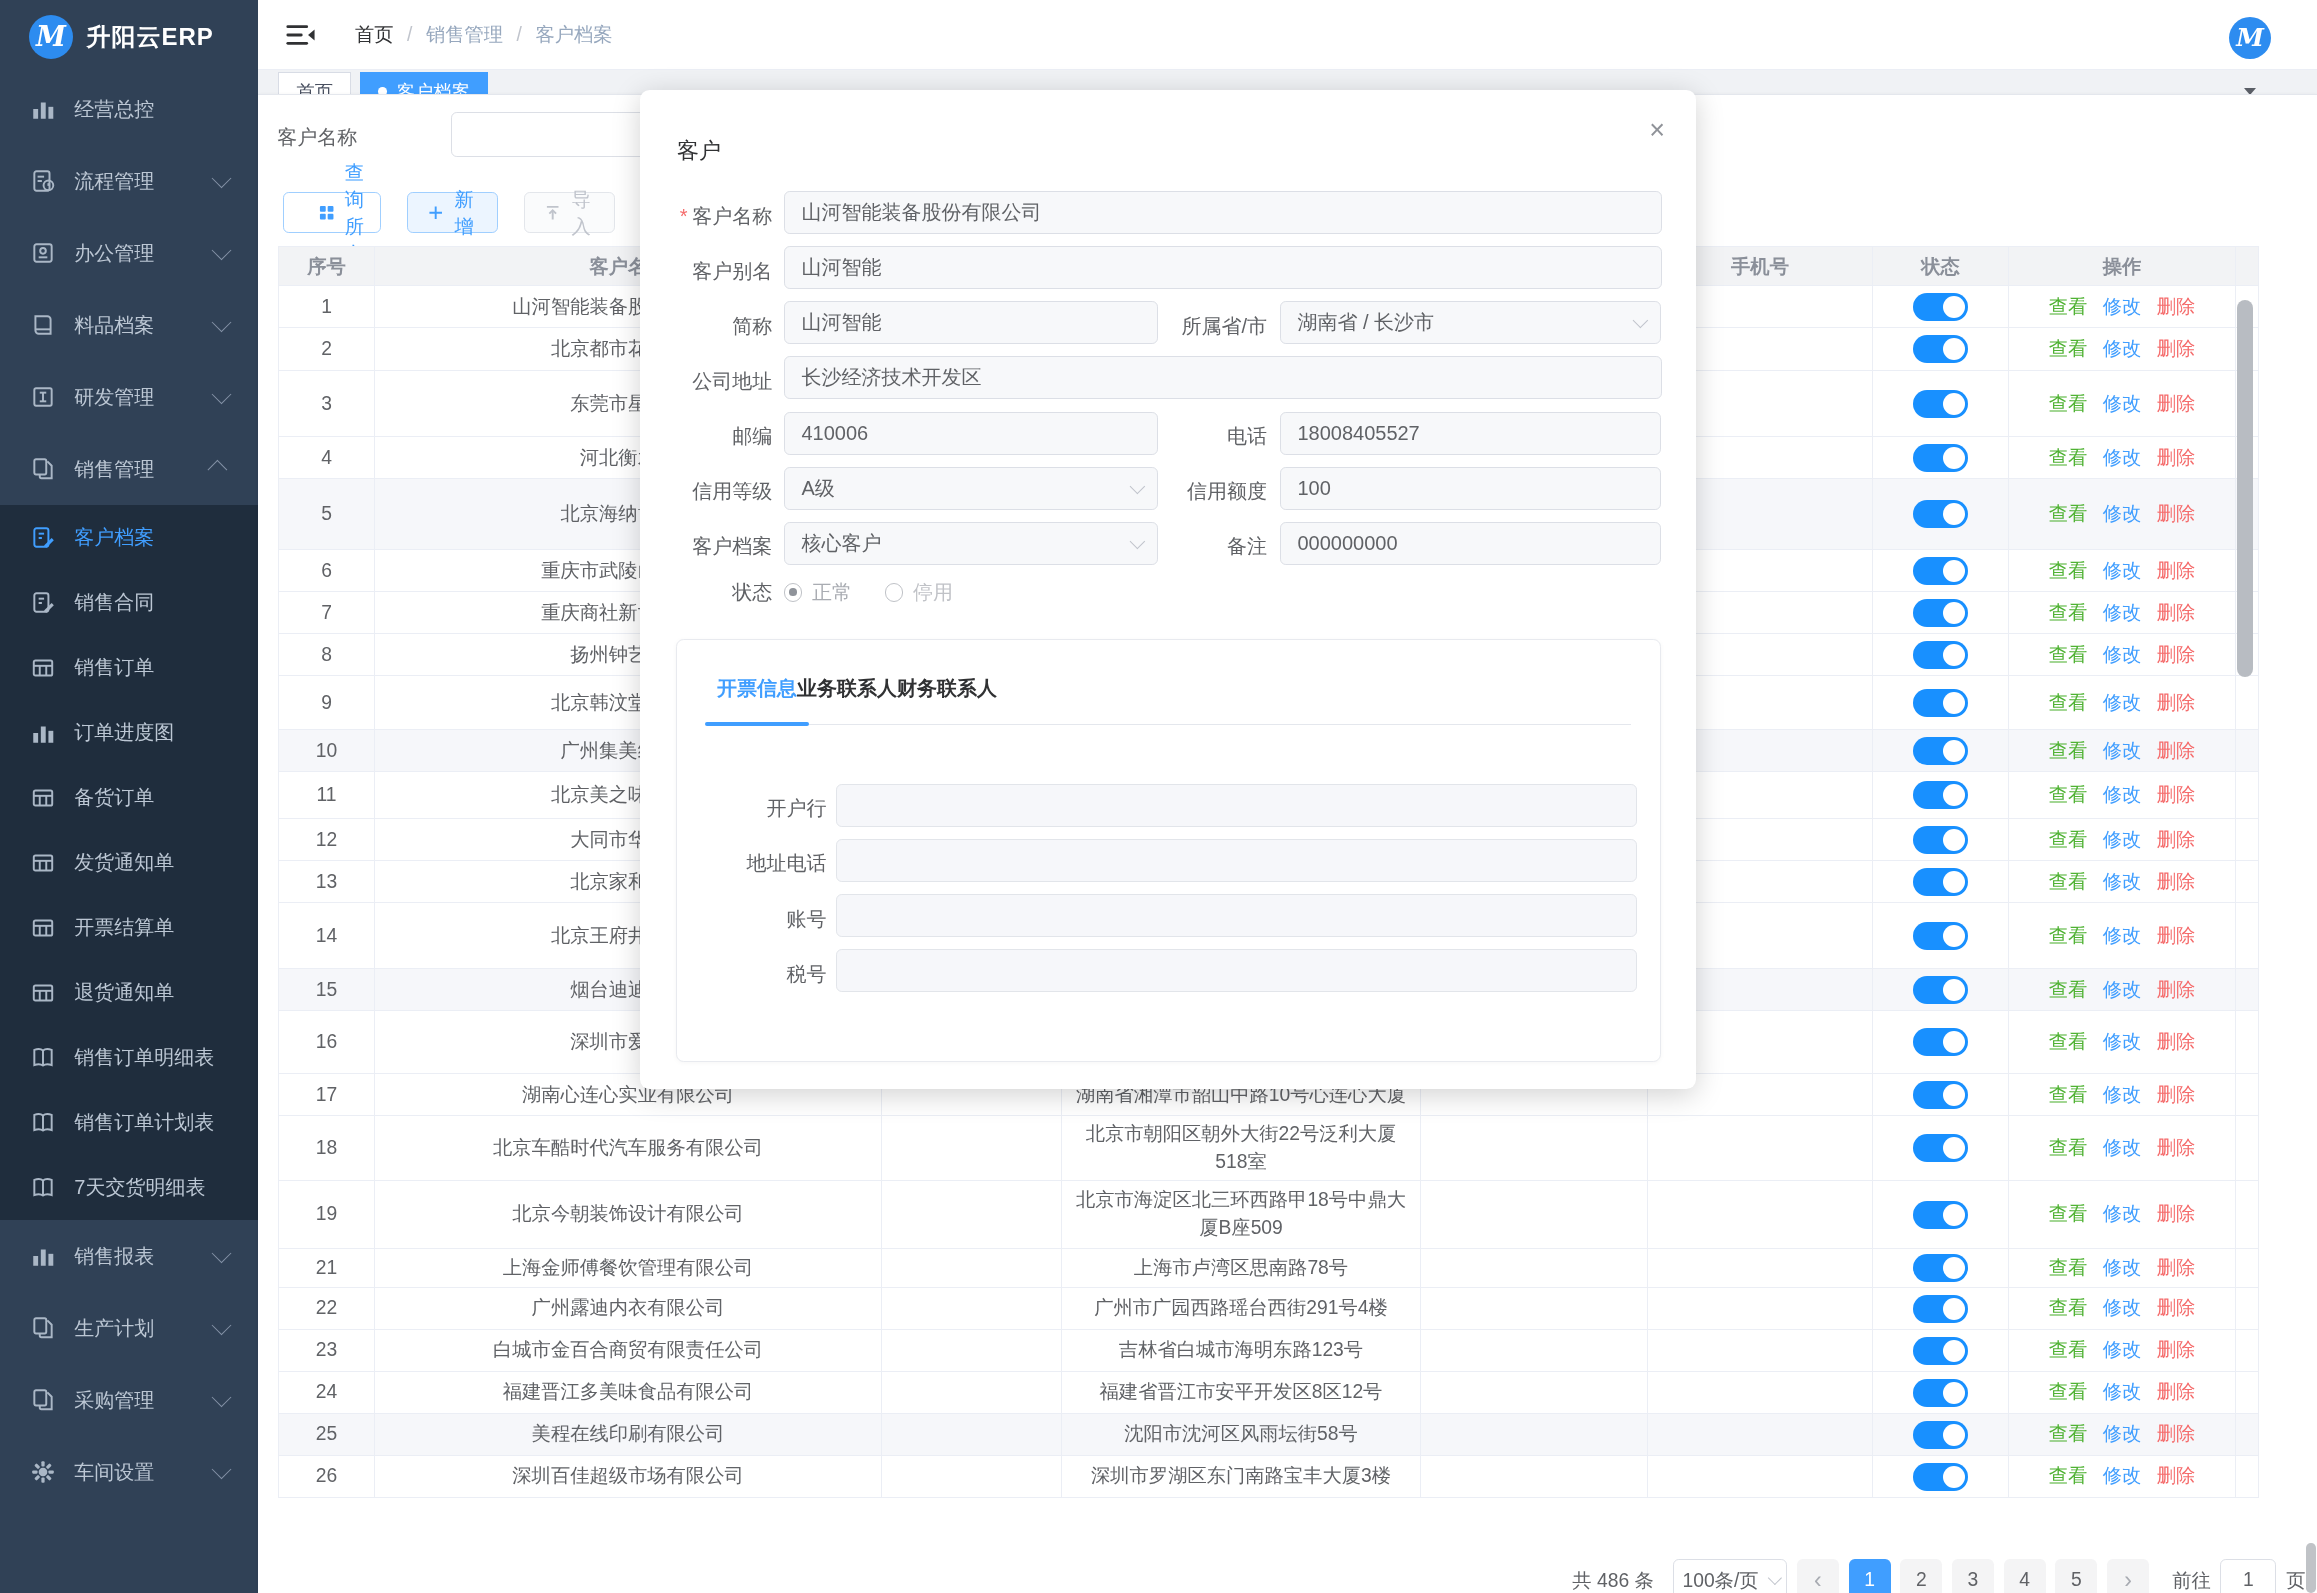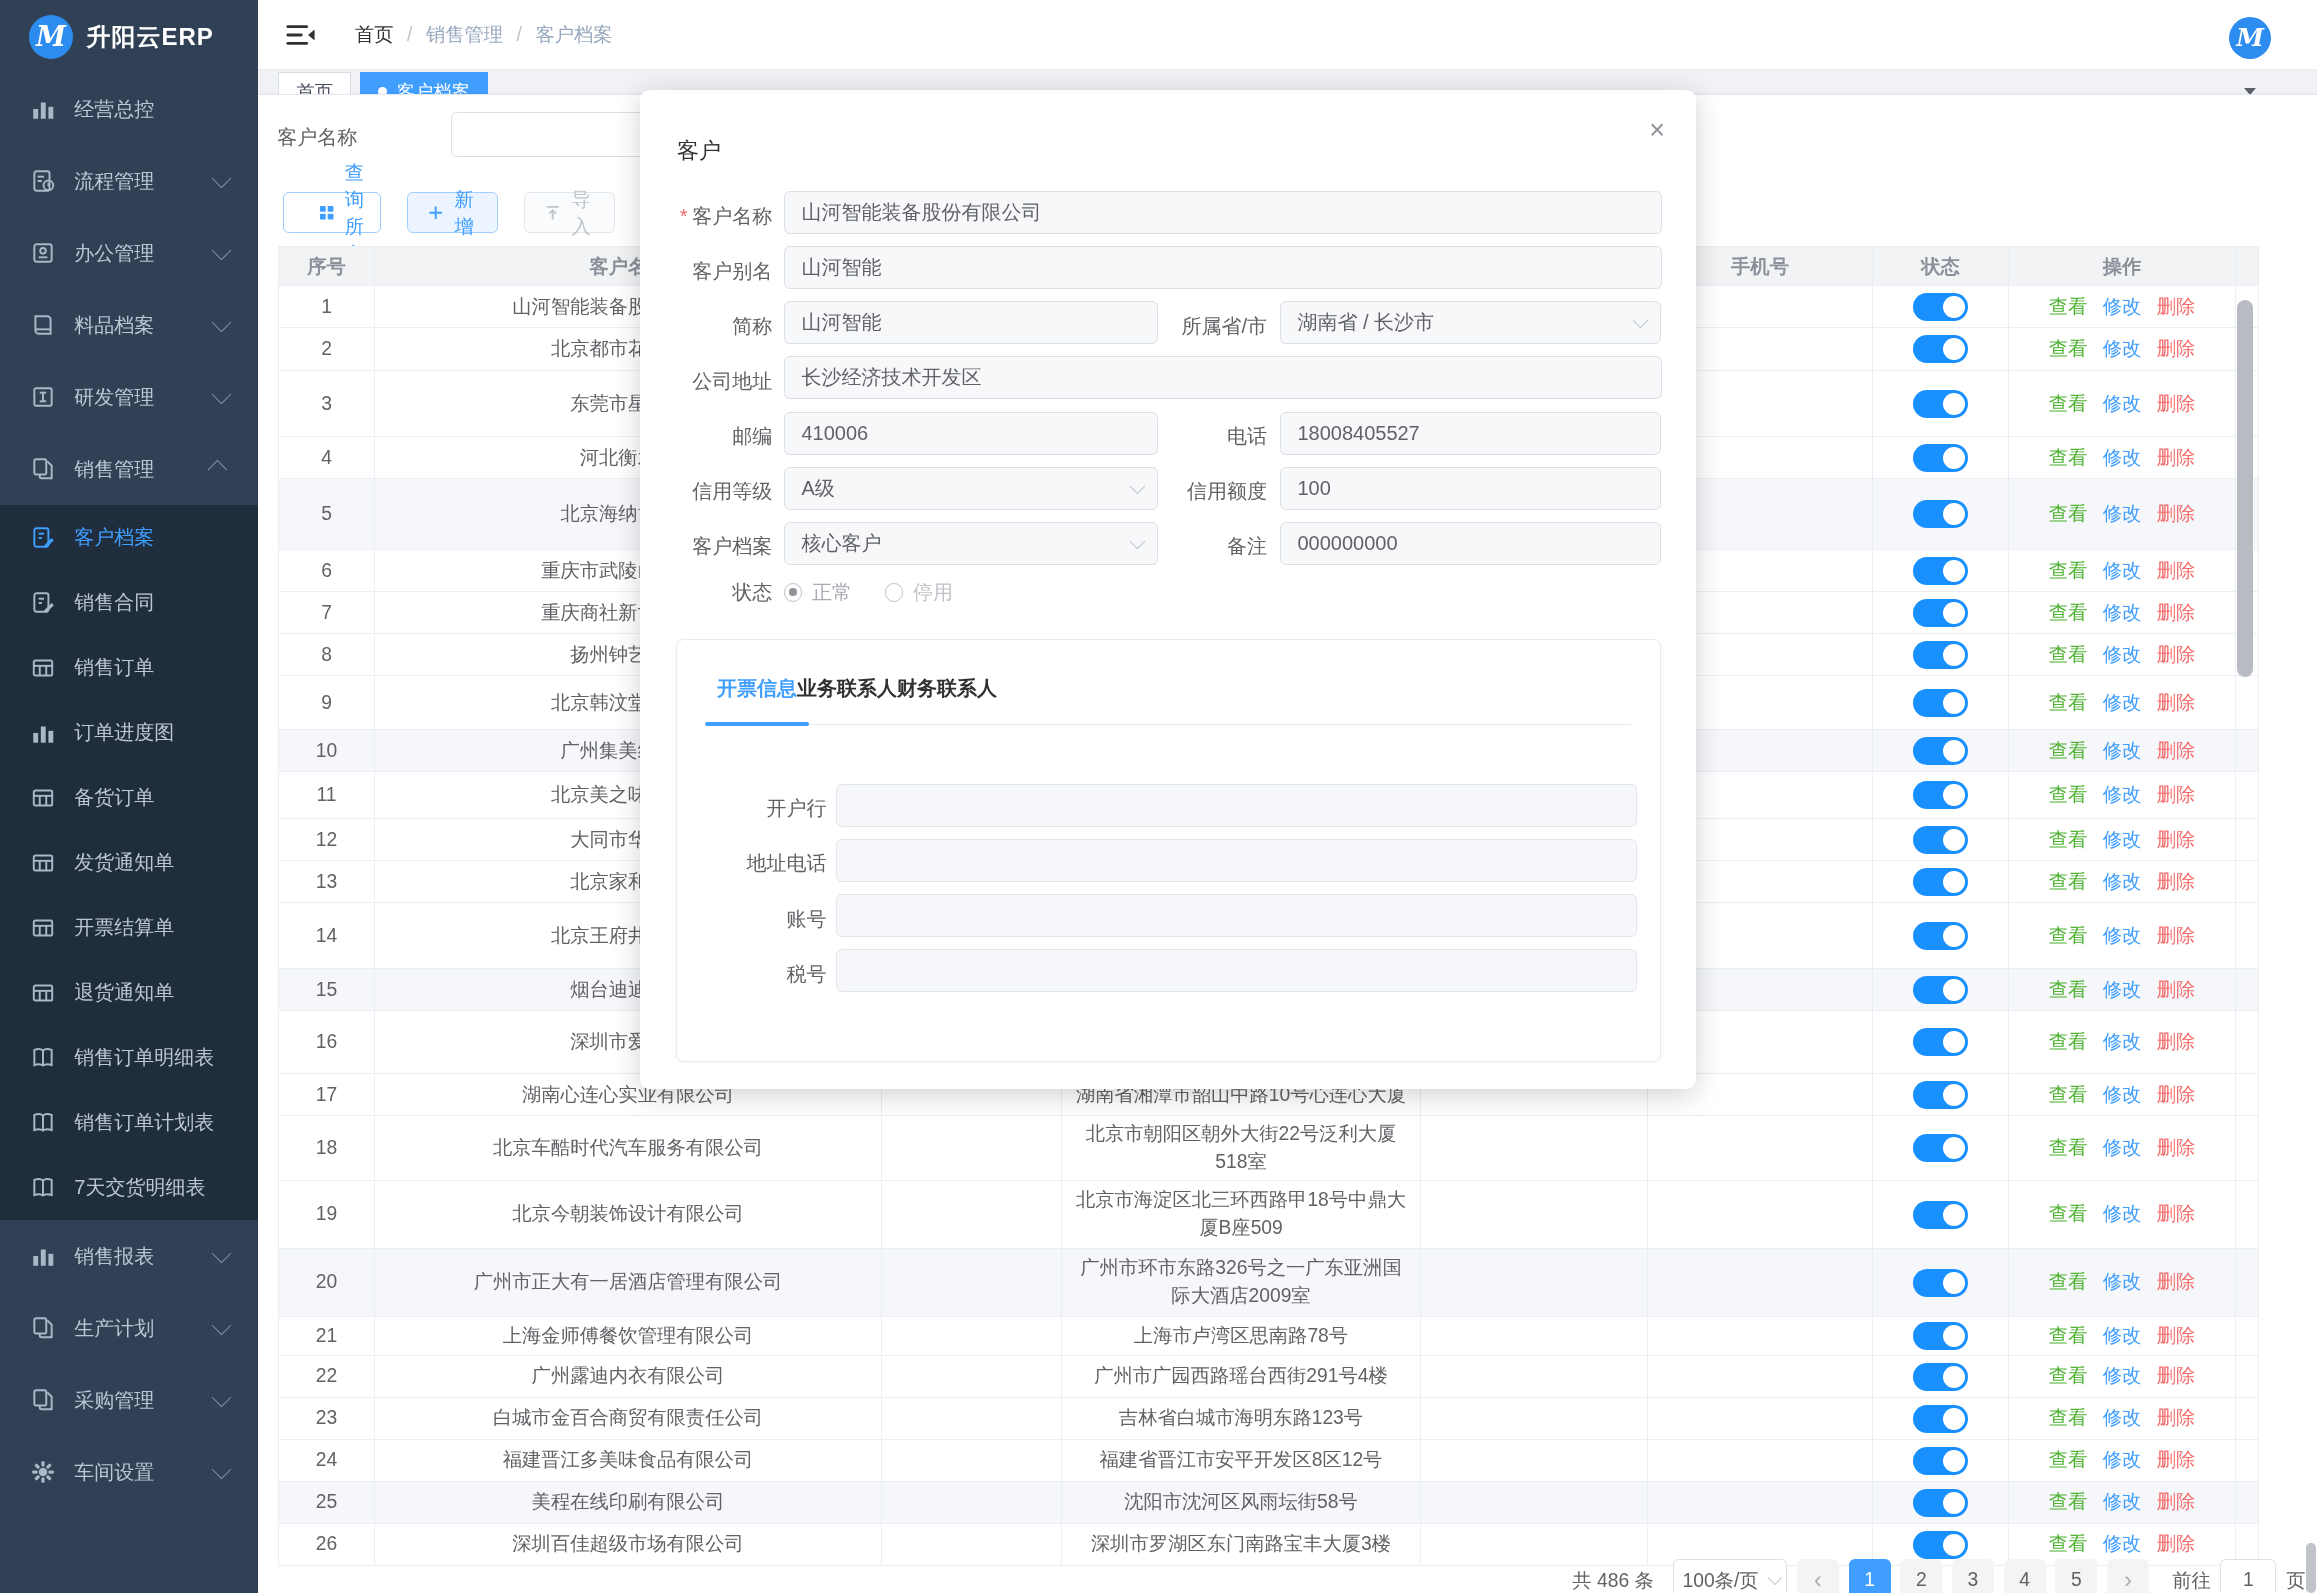--- a/index.html
+++ b/index.html
@@ -633,31 +633,20 @@
               <td>19</td>
               <td>北京今朝装饰设计有限公司</td>
               <td></td>
               <td>北京市海淀区北三环西路甲18号中鼎大厦B座509</td>
               <td></td>
               <td></td>
               <td><span class="switch"></span></td>
               <td><span class="op-link op-view">查看</span><span class="op-link op-edit">修改</span><span class="op-link op-del">删除</span></td>
               <td></td>
             </tr>
-            <tr class="striped" style="height: 68px;">
-              <td>20</td>
-              <td>广州市正大有一居酒店管理有限公司</td>
-              <td></td>
-              <td>广州市环市东路326号之一广东亚洲国际大酒店2009室</td>
-              <td></td>
-              <td></td>
-              <td><span class="switch"></span></td>
-              <td><span class="op-link op-view">查看</span><span class="op-link op-edit">修改</span><span class="op-link op-del">删除</span></td>
-              <td></td>
-            </tr>
             <tr style="height: 39px;">
               <td>21</td>
               <td>上海金师傅餐饮管理有限公司</td>
               <td></td>
               <td>上海市卢湾区思南路78号</td>
               <td></td>
               <td></td>
               <td><span class="switch"></span></td>
               <td><span class="op-link op-view">查看</span><span class="op-link op-edit">修改</span><span class="op-link op-del">删除</span></td>
               <td></td>

